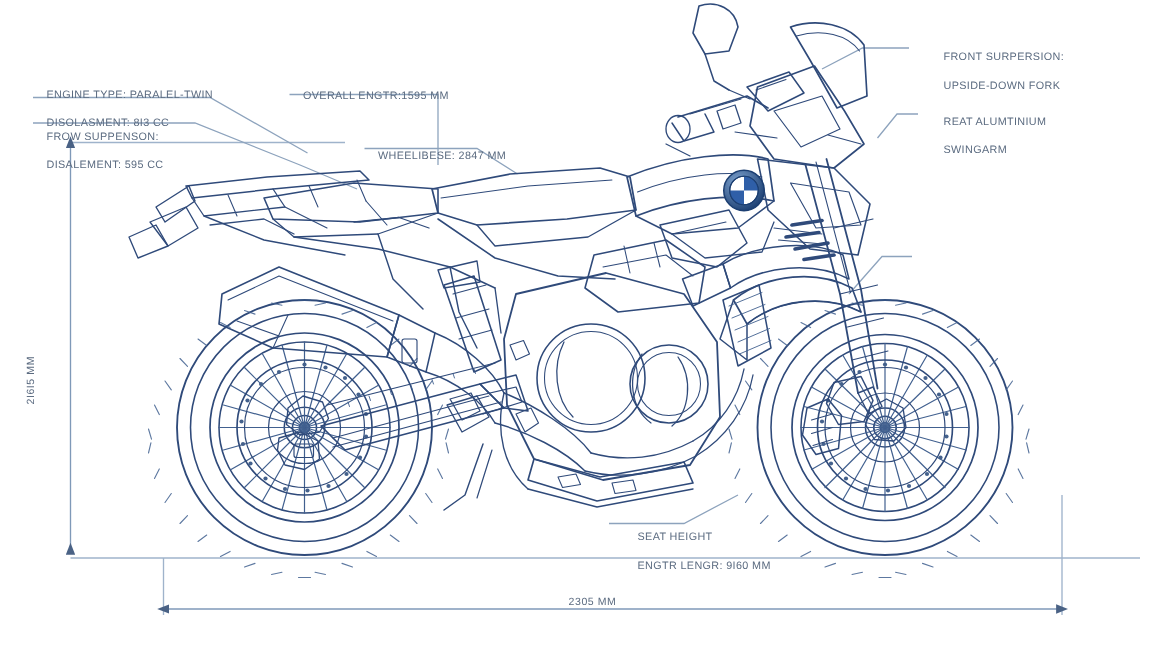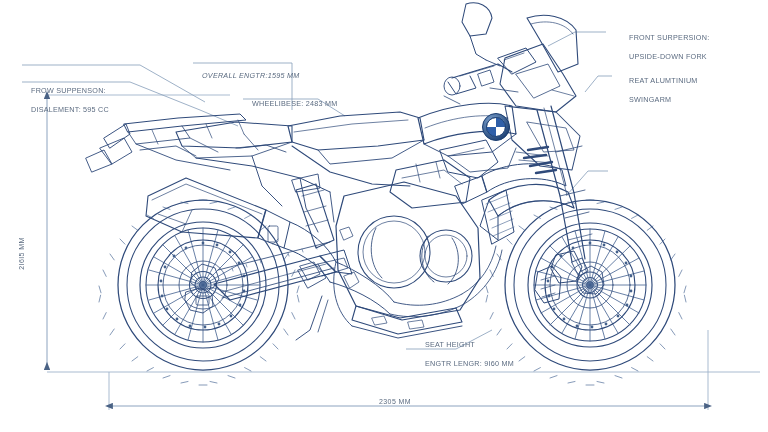--- a/index.html
+++ b/index.html
@@ -411,46 +411,50 @@
       <g stroke="#2f4a7a" stroke-width="2.4" stroke-linecap="round">
         <path d="M528,150 L548,147"></path>
         <path d="M524,158 L546,155"></path>
         <path d="M530,166 L552,162"></path>
         <path d="M536,173 L556,170"></path>
       </g>
 
     </g>
   </svg>
 
+  <div class="lbl" style="left:22px;top:48px;">
+    <span>ENGINE TYPE: PARALEL-TWIN</span><br>
+    <span>DISOLASMENT: 8I3 CC</span>
+  </div>
 
   <div class="lbl" style="left:22px;top:76px;">
     <span>FROW SUPPENSON:</span><br>
     <span>DISALEMENT: 595 CC</span>
   </div>
 
-  <div class="lbl" style="left:193px;top:61px;font-style:italic;">
+  <div class="lbl" style="left:193px;top:49px;">
     <span>OVERALL ENGTR:1595 MM</span>
   </div>
 
   <div class="lbl" style="left:243px;top:89px;">
-    <span>WHEELIBESE: 2483 MM</span>
+    <span>WHEELIBESE: 2847 MM</span>
   </div>
 
   <div class="lbl" style="left:620px;top:66px;">
     <span>REAT ALUMTINIUM</span><br>
     <span>SWINGARM</span>
   </div>
 
   <div class="lbl" style="left:620px;top:23px;">
     <span>FRONT SURPERSION:</span><br>
     <span>UPSIDE-DOWN FORK</span>
   </div>
 
 
-  <div class="lbl" style="left:416px;top:330px;">
+  <div class="lbl" style="left:416px;top:343px;">
     <span>SEAT HEIGHT</span><br>
     <span>ENGTR LENGR: 9I60 MM</span>
   </div>
 
   <div class="dimtxt vert" style="left:18px;top:250px;width:60px;text-align:center;margin-left:-30px;">2I6I5 MM</div>
 
   <div class="dimtxt" style="left:376px;top:398px;">2305 MM</div>
 
 </div>
 

